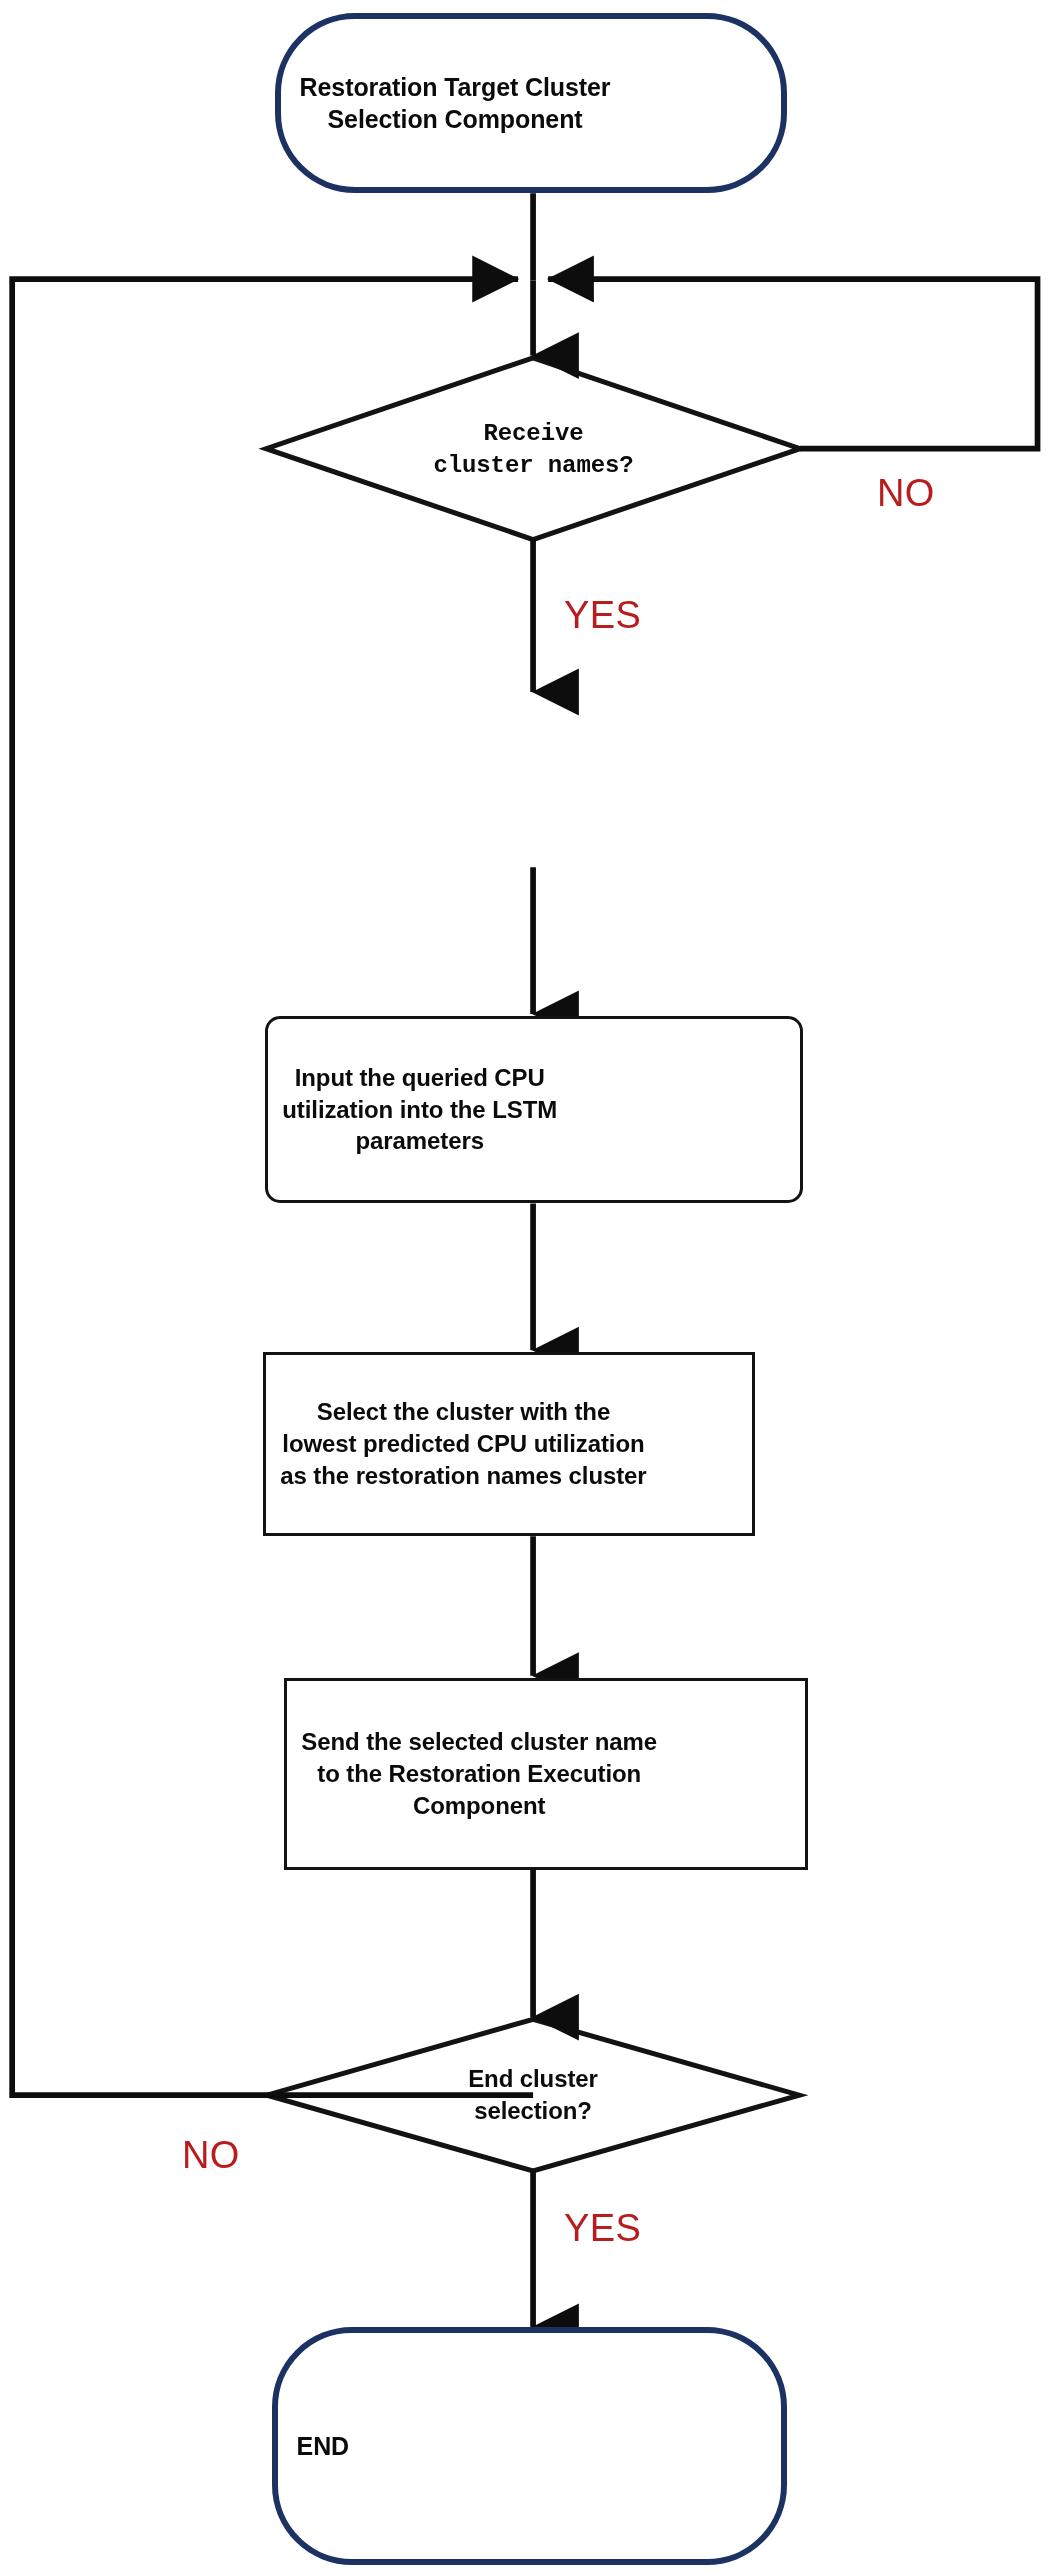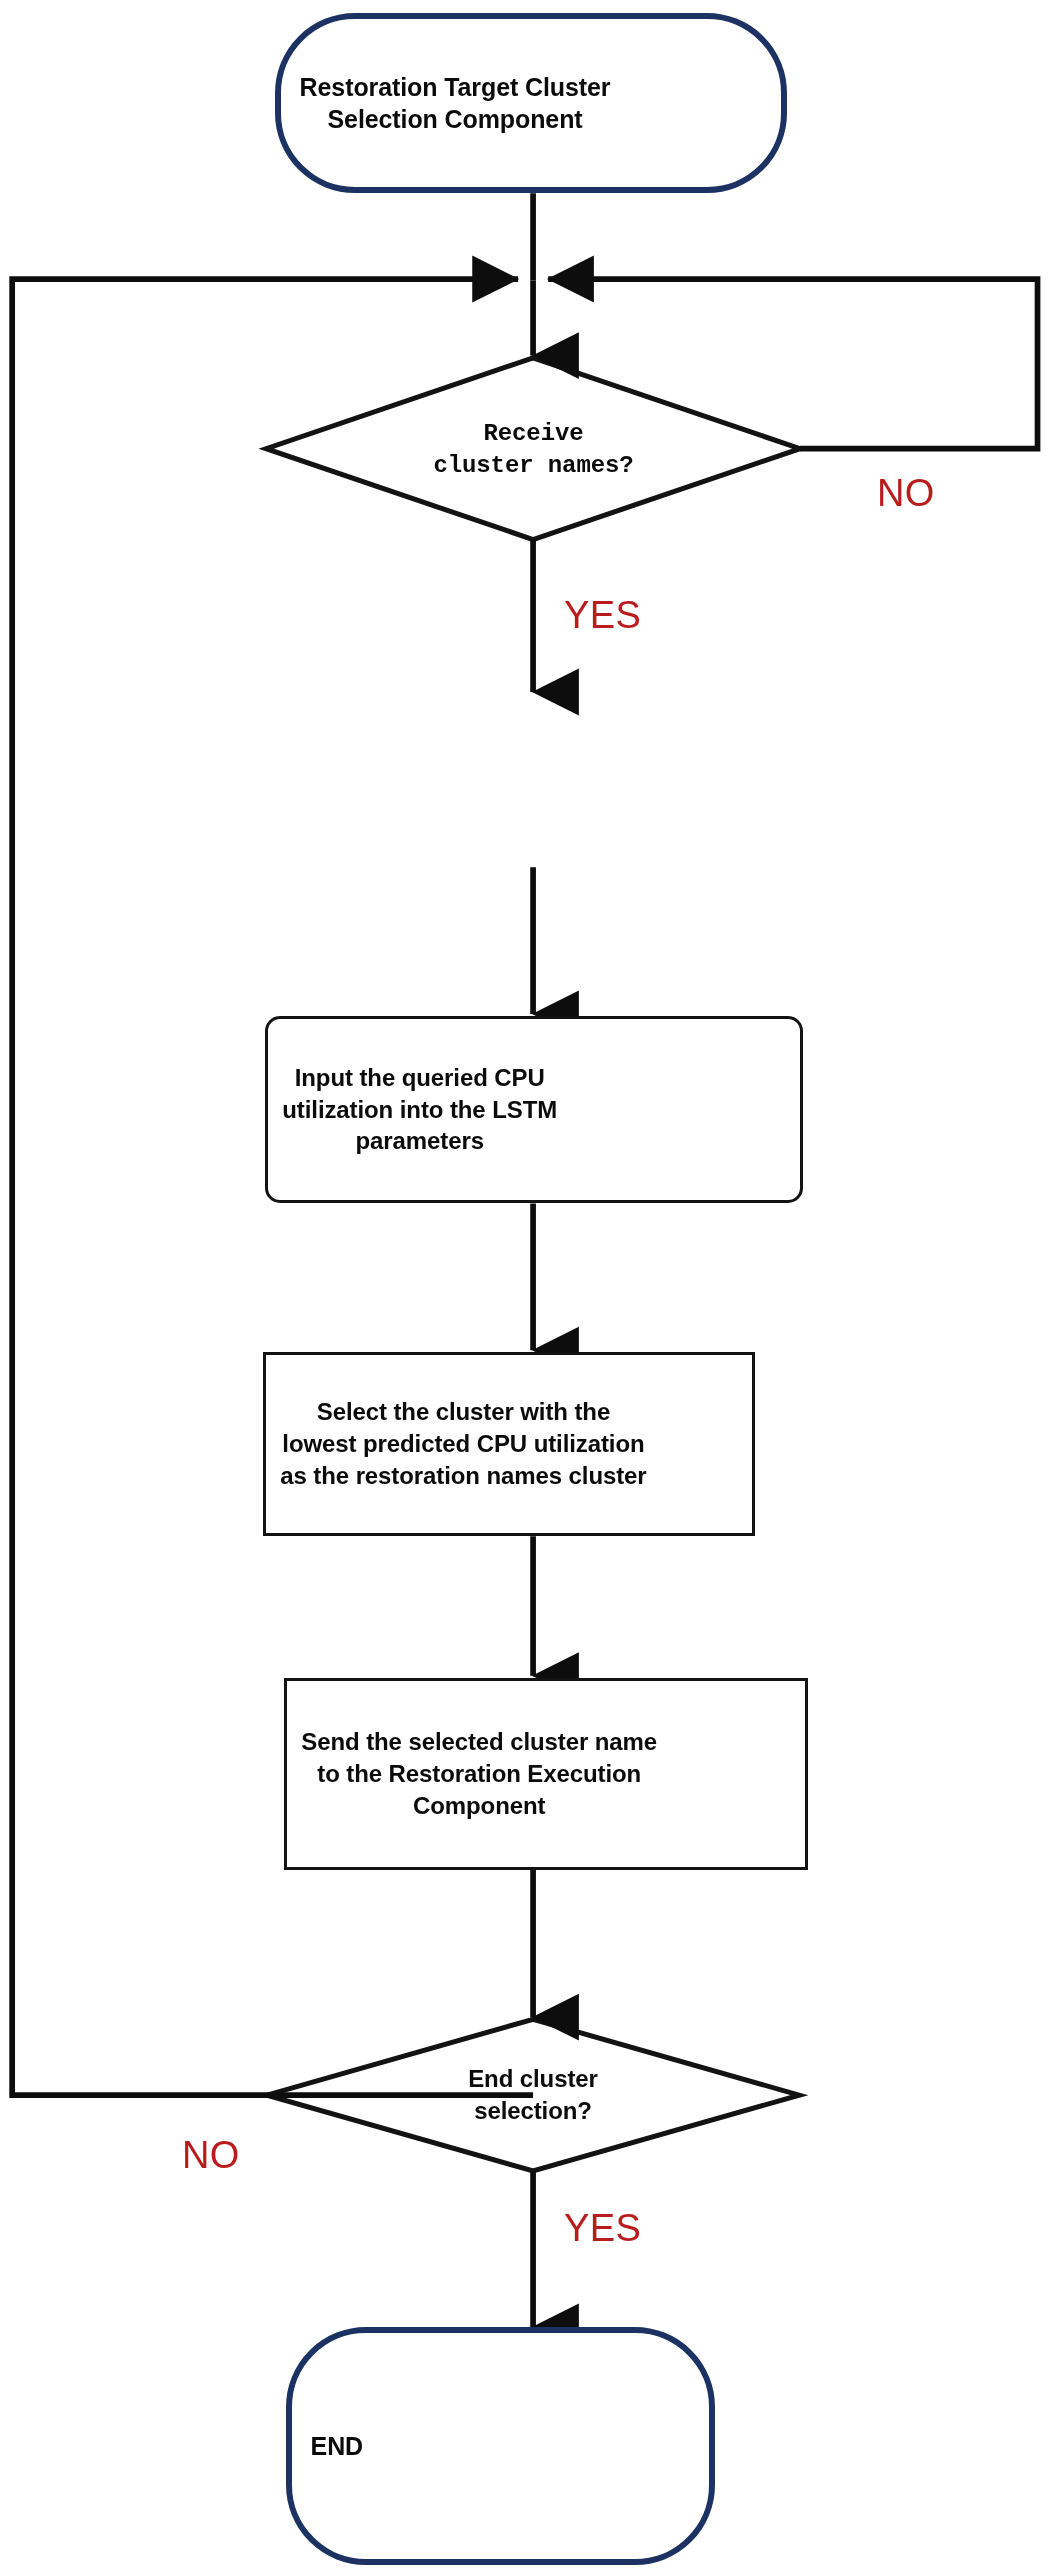--- a/index.html
+++ b/index.html
@@ -174,20 +174,20 @@
     <div>
       <span>End cluster</span><br>
       <span>selection?</span>
     </div>
   </div>
 
   <div class="edge-label" style="left:182px; top:2134px;">NO</div>
 
   <div class="edge-label" style="left:564px; top:2207px;">YES</div>
 
-  <div class="node terminator" style="left:286px; top:2327px; width:429px; height:238px;">
+  <div class="node terminator" style="left:272px; top:2327px; width:515px; height:238px;">
     <div class="node-text">
       <span>END</span>
     </div>
   </div>
 
 </div>
 
 
 </body></html>

